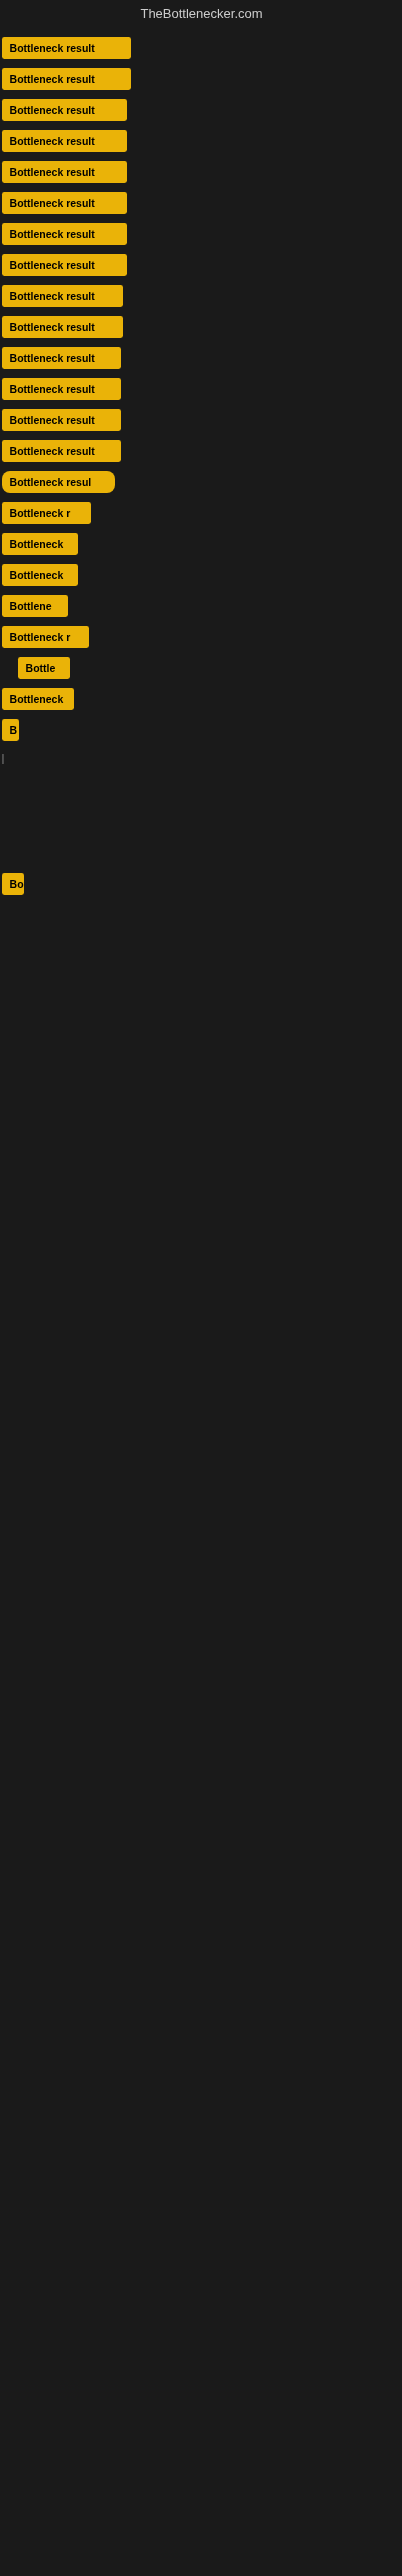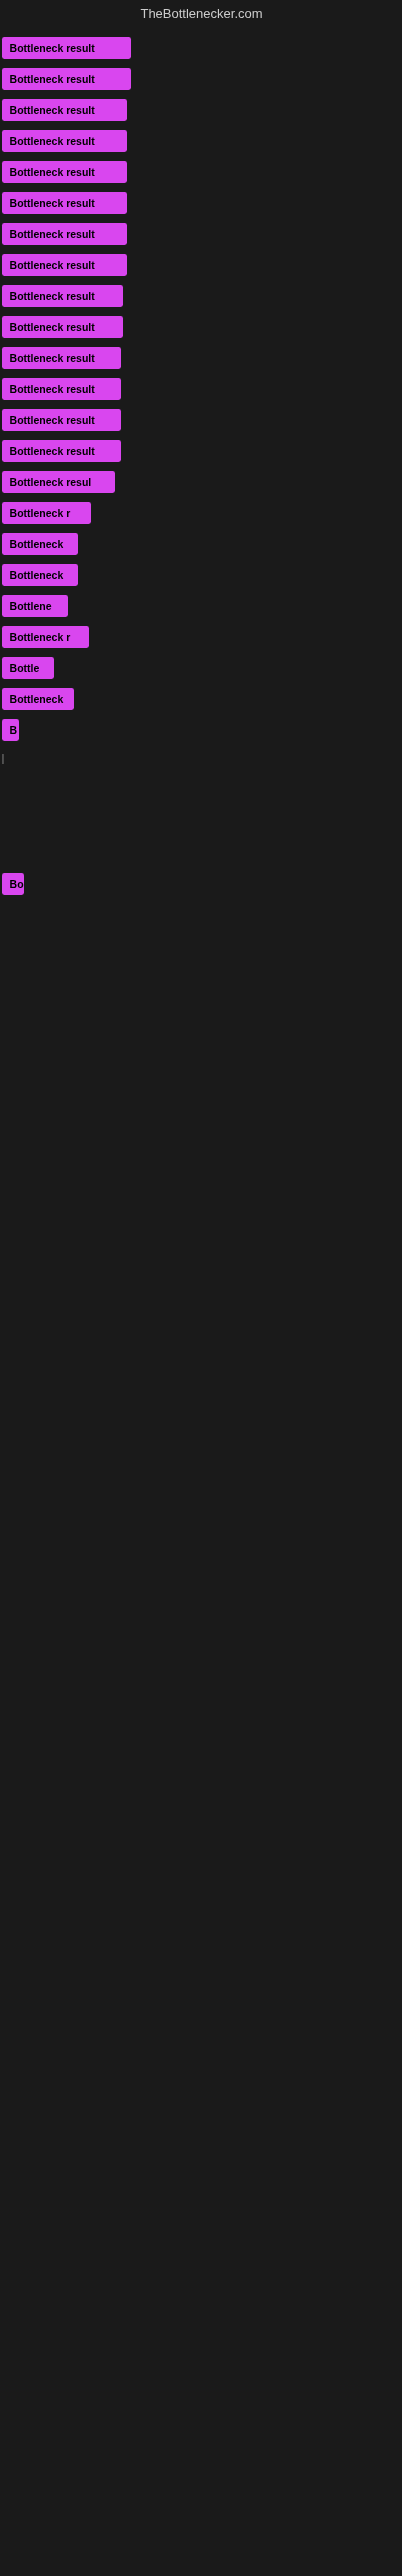--- a/index.html
+++ b/index.html
@@ -18,21 +18,21 @@
 
     .site-title {
       text-align: center;
       color: #cccccc;
       font-size: 13px;
       padding: 6.4px 0;
       font-weight: normal;
     }
 
     .bottleneck-badge {
-      background-color: #d946ef;
+      background-color: #eab308;
       color: #000000;
       font-size: 10.5px;
       font-weight: bold;
       padding: 4.8px 8px;
       border-radius: 2.4px;
       white-space: nowrap;
       overflow: hidden;
       display: inline-block;
     }
 
@@ -59,27 +59,27 @@
     <div class="row" style="min-height: 24px;"><span class="bottleneck-badge" style="max-width: 125px; width: 125px;">Bottleneck result</span></div>
     <div class="row" style="min-height: 24px;"><span class="bottleneck-badge" style="max-width: 125px; width: 125px;">Bottleneck result</span></div>
     <div class="row" style="min-height: 24px;"><span class="bottleneck-badge" style="max-width: 125px; width: 125px;">Bottleneck result</span></div>
     <div class="row" style="min-height: 24px;"><span class="bottleneck-badge" style="max-width: 125px; width: 125px;">Bottleneck result</span></div>
     <div class="row" style="min-height: 24px;"><span class="bottleneck-badge" style="max-width: 121px; width: 121px;">Bottleneck result</span></div>
     <div class="row" style="min-height: 24px;"><span class="bottleneck-badge" style="max-width: 121px; width: 121px;">Bottleneck result</span></div>
     <div class="row" style="min-height: 24px;"><span class="bottleneck-badge" style="max-width: 119px; width: 119px;">Bottleneck result</span></div>
     <div class="row" style="min-height: 24px;"><span class="bottleneck-badge" style="max-width: 119px; width: 119px;">Bottleneck result</span></div>
     <div class="row" style="min-height: 24px;"><span class="bottleneck-badge" style="max-width: 119px; width: 119px;">Bottleneck result</span></div>
     <div class="row" style="min-height: 24px;"><span class="bottleneck-badge" style="max-width: 119px; width: 119px;">Bottleneck result</span></div>
-    <div class="row" style="min-height: 24px;"><span class="bottleneck-badge" style="max-width: 113px; width: 113px;">Bottleneck resul</span></div>
+    <div class="row" style="min-height: 24px;"><span class="bottleneck-badge" style="max-width: 113px; width: 113px; border-radius: 8px;">Bottleneck resul</span></div>
     <div class="row" style="min-height: 24px;"><span class="bottleneck-badge" style="max-width: 89px; width: 89px;">Bottleneck r</span></div>
     <div class="row" style="min-height: 24px;"><span class="bottleneck-badge" style="max-width: 76px; width: 76px;">Bottleneck</span></div>
     <div class="row" style="min-height: 24px;"><span class="bottleneck-badge" style="max-width: 76px; width: 76px;">Bottleneck</span></div>
     <div class="row" style="min-height: 24px;"><span class="bottleneck-badge" style="max-width: 66px; width: 66px;">Bottlene</span></div>
     <div class="row" style="min-height: 24px;"><span class="bottleneck-badge" style="max-width: 87px; width: 87px;">Bottleneck r</span></div>
-    <div class="row" style="min-height: 24px;"><span class="bottleneck-badge" style="max-width: 52px; width: 52px;">Bottle</span></div>
+    <div class="row" style="min-height: 24px; margin-left: 16px;"><span class="bottleneck-badge" style="max-width: 52px; width: 52px;">Bottle</span></div>
     <div class="row" style="min-height: 24px;"><span class="bottleneck-badge" style="max-width: 72px; width: 72px;">Bottleneck</span></div>
     <div class="row" style="min-height: 24px;"><span class="bottleneck-badge" style="max-width: 17.7px; width: 17.7px;">B</span></div>
     <div class="row" style="min-height: 24px;"><span style="color: rgb(136, 136, 136); font-size: 11.3px;">|</span></div>
     <div class="row" style="min-height: 24px;"></div>
     <div class="row" style="min-height: 24px;"></div>
     <div class="row" style="min-height: 24px;"></div>
     <div class="row" style="min-height: 24px; margin-top: 8px;"><span class="bottleneck-badge" style="max-width: 22.5px; width: 22.5px;">Bo</span></div>
     <div class="row" style="min-height: 24px;"></div>
     <div class="row" style="min-height: 24px;"></div>
     <div class="row" style="min-height: 24px;"></div>

